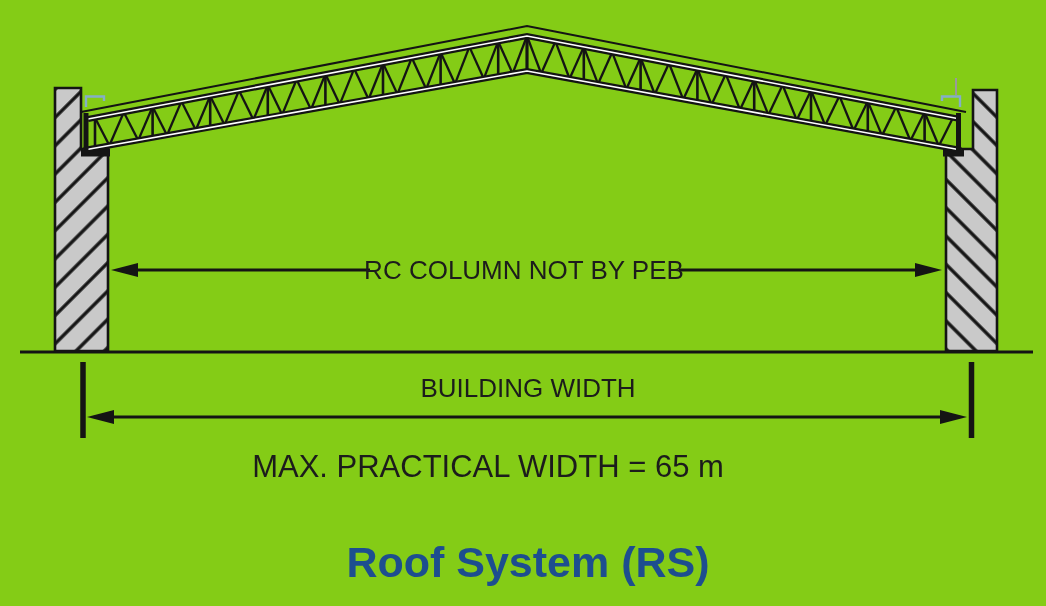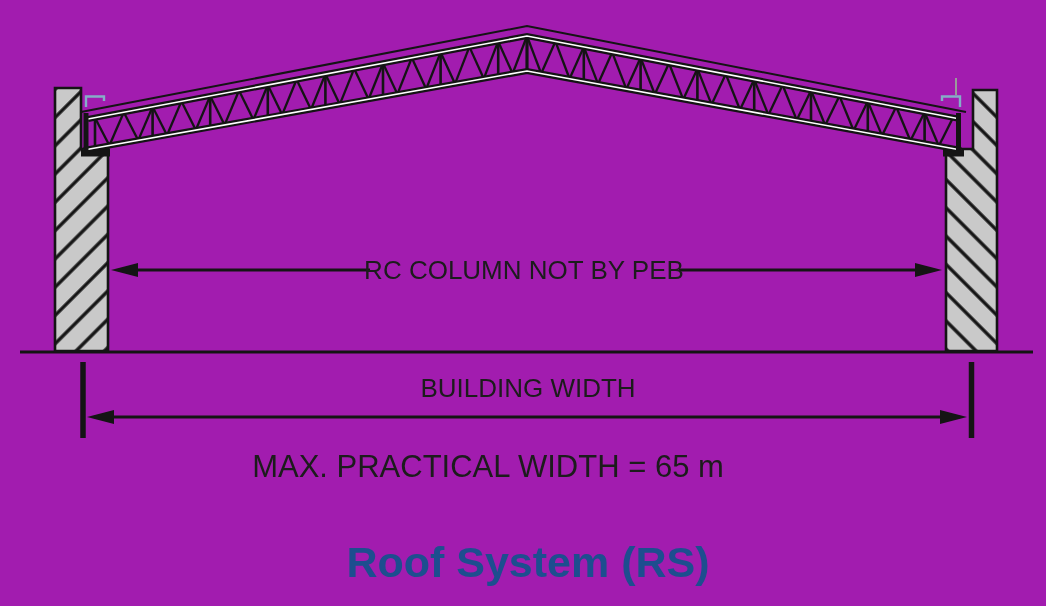--- a/index.html
+++ b/index.html
@@ -1,18 +1,18 @@
 <!DOCTYPE html>
 <html><head>
 <meta charset="utf-8">
 <style>
   html,body{margin:0;padding:0;background:#ffffff;}
   body{width:1046px;height:606px;overflow:hidden;
        font-family:"Liberation Sans","DejaVu Sans",sans-serif;}
-  .stage{position:relative;width:1046px;height:606px;background:#a21caf;}
+  .stage{position:relative;width:1046px;height:606px;background:#84cc16;}
   svg{display:block;}
   text{font-family:"Liberation Sans","DejaVu Sans",sans-serif;}
   .dim-text{font-size:26px;fill:#1c1c1c;letter-spacing:0px;}
   .note-text{font-size:31px;fill:#1c1c1c;}
   .title-text{font-size:43px;font-weight:bold;}
 </style>
 </head>
 <body>
 
 <div class="stage">

